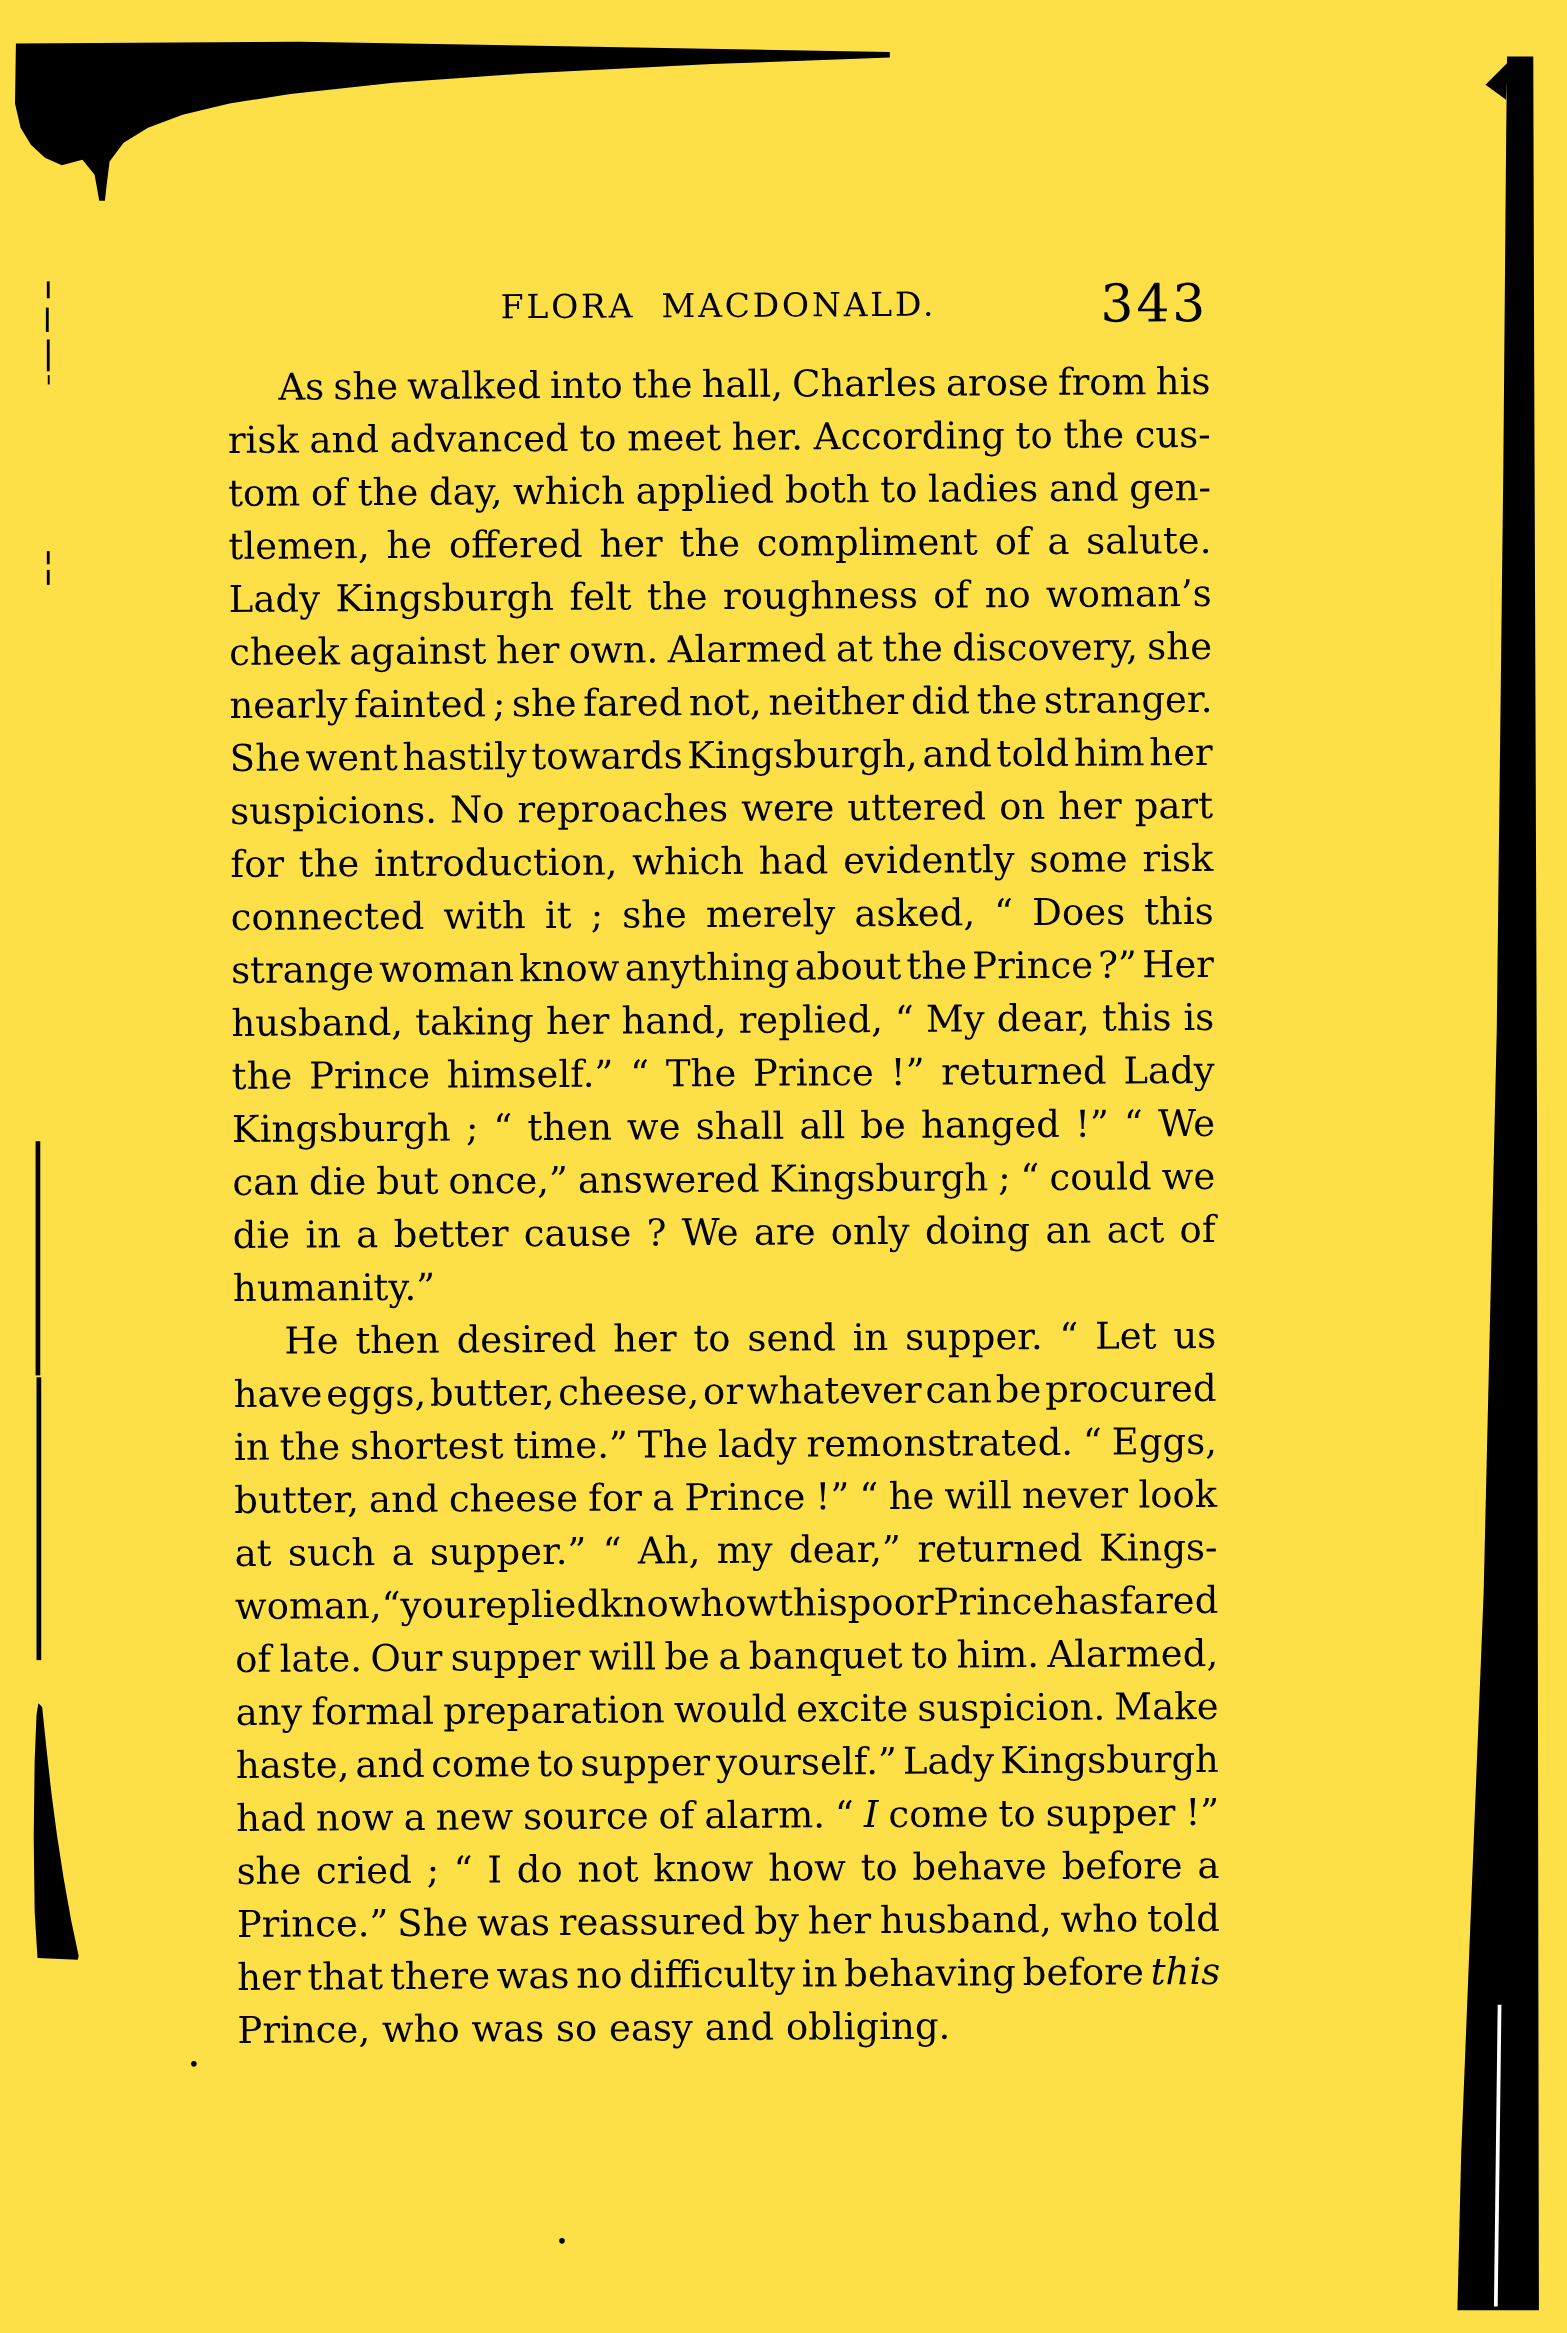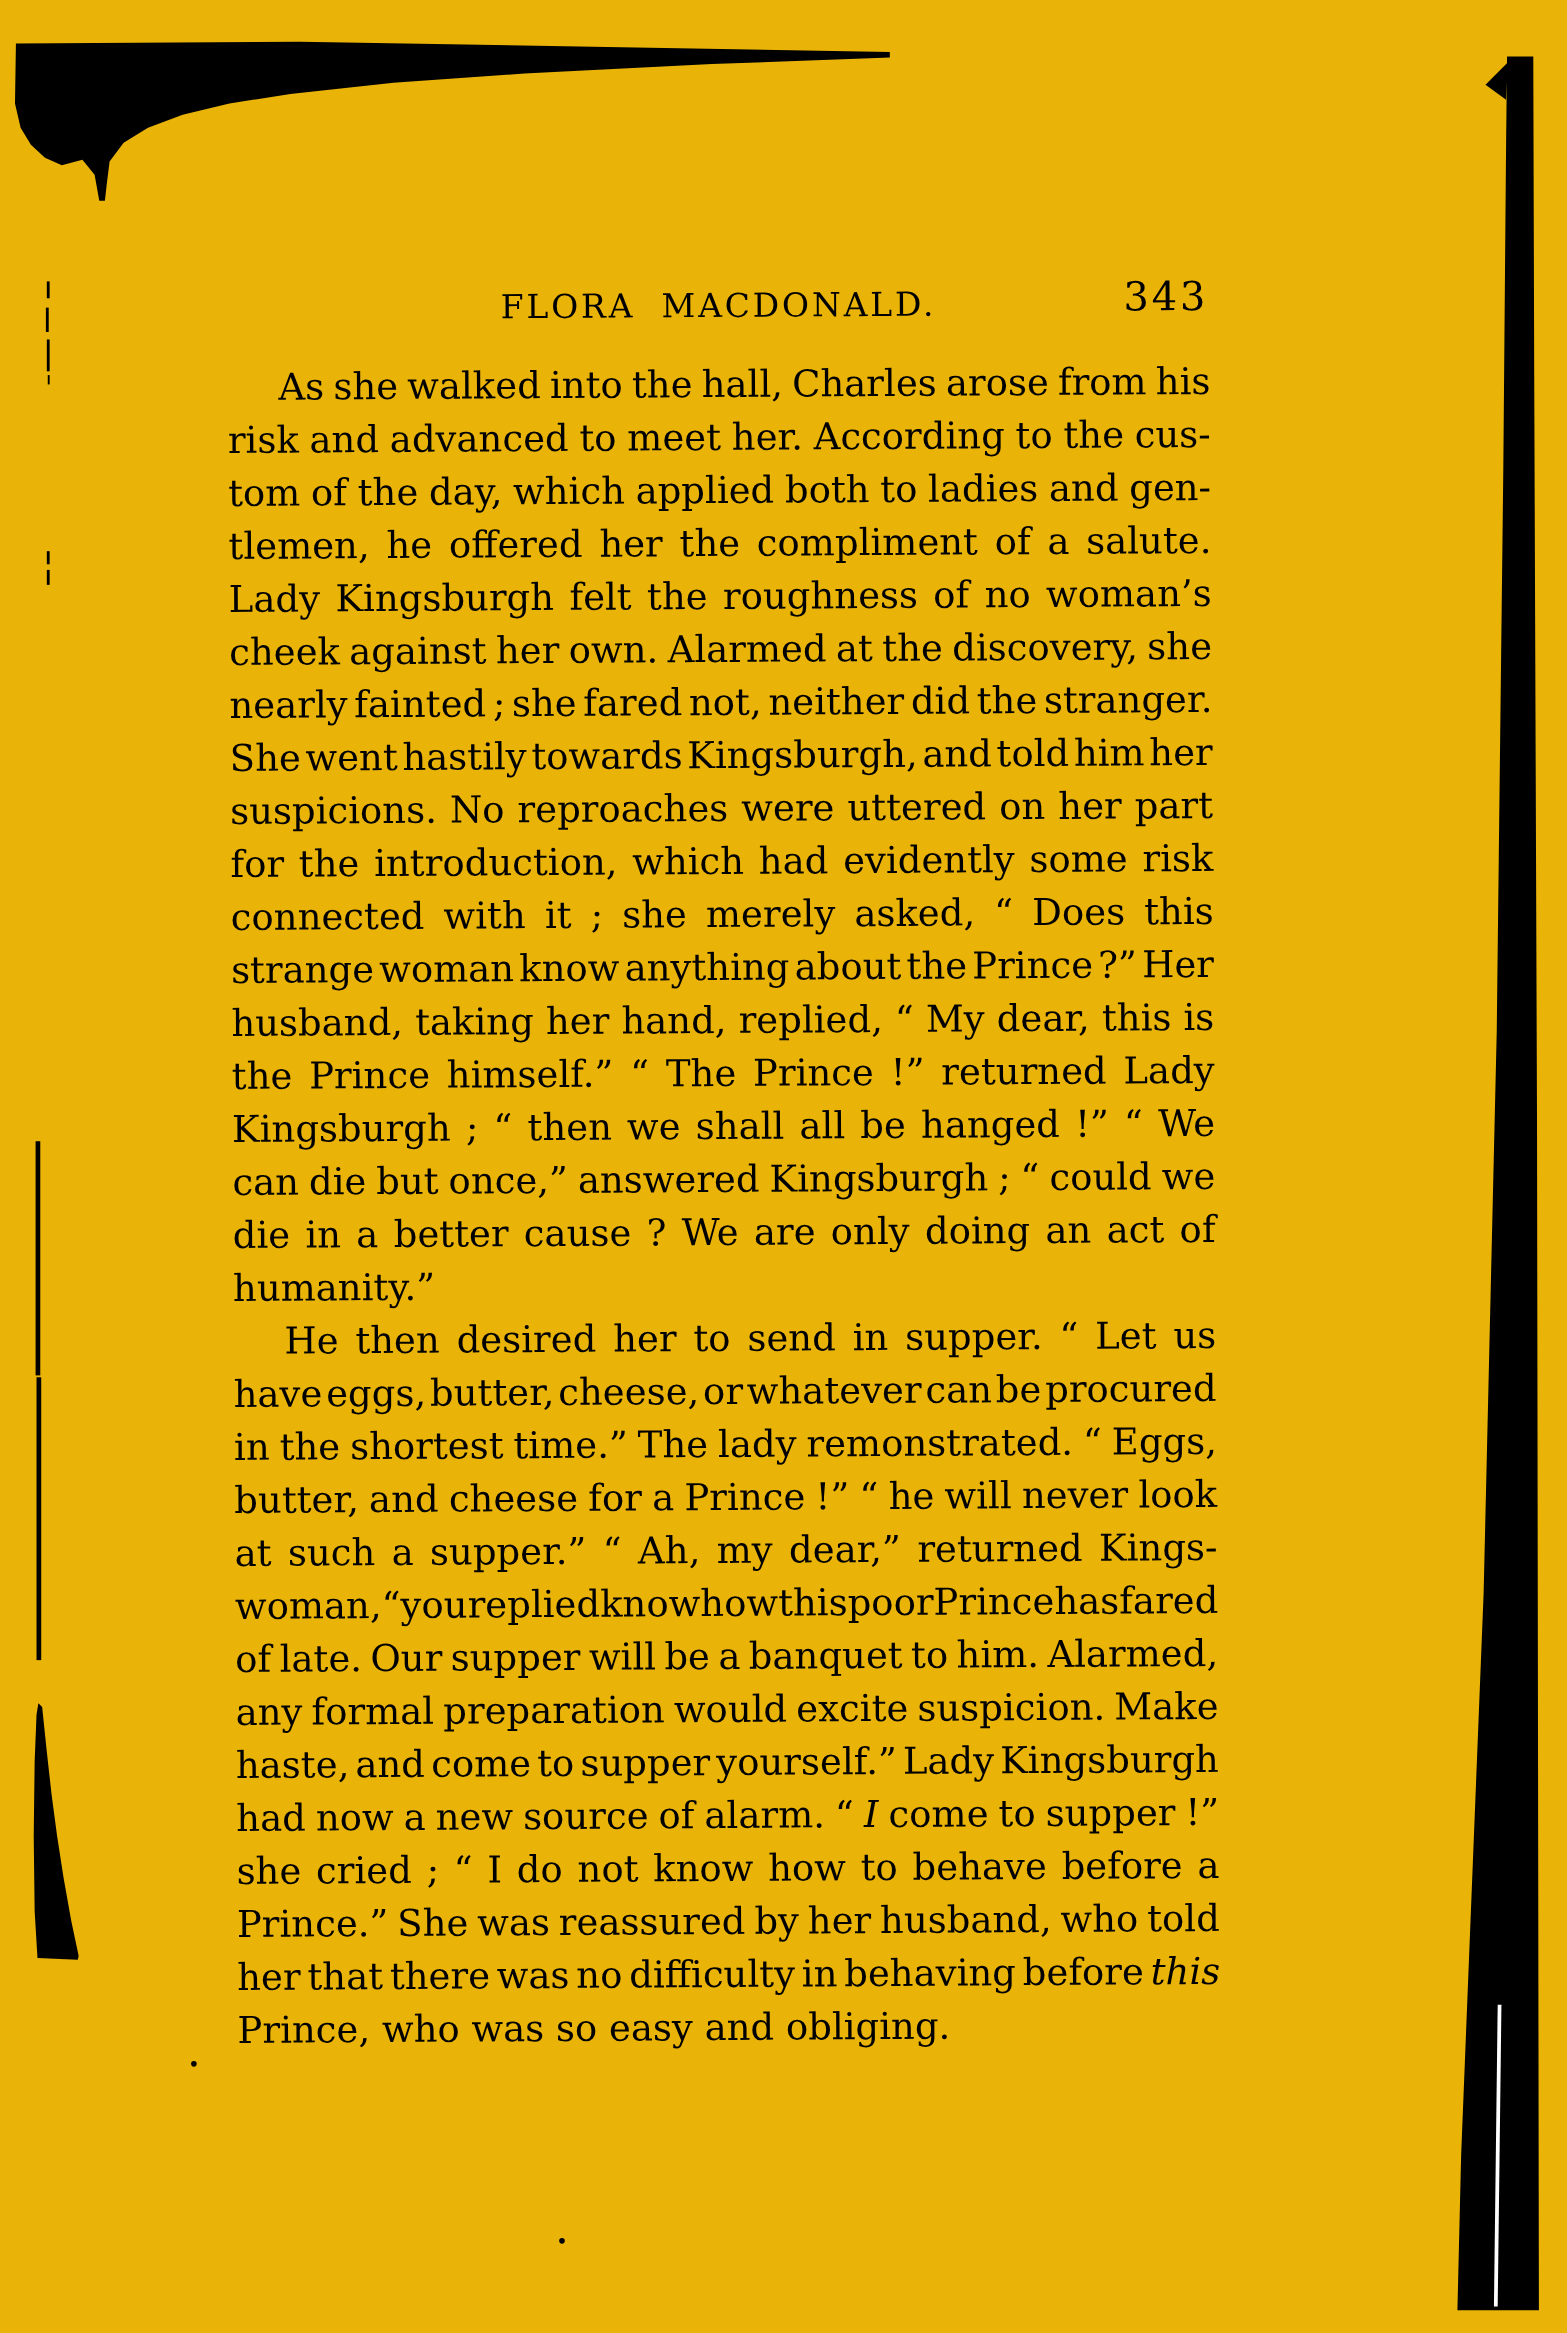--- a/index.html
+++ b/index.html
@@ -1,35 +1,35 @@
 <!DOCTYPE html>
 <html style="font-size:15px"><head>
 <meta charset="utf-8">
 <style>
   html,body{margin:0;padding:0;background:#777;}
   .page{
     position:relative;
     width:1567px;height:2334px;
-    background:#eab308;
+    background:#fde047;
     overflow:hidden;
     font-family:"DejaVu Serif","Liberation Serif",serif;
     color:#000;
   }
   .artifacts{position:absolute;left:0;top:0;width:1567px;height:2334px;pointer-events:none;}
   .page-content{
     position:absolute;left:0;top:0;width:1567px;height:2334px;
     transform:rotate(-0.35deg);
     transform-origin:712px 1124px;
   }
   .header{position:absolute;left:232px;top:282px;width:983px;height:49px;}
   .running-title{
     position:absolute;left:0;right:0;top:3.7px;text-align:center;
     font-size:33px;letter-spacing:2.8px;word-spacing:13px;white-space:nowrap;
   }
-  .page-number{position:absolute;right:1.9px;top:-5.6px;font-size:40px;letter-spacing:2.8px;text-align:center;}
+  .page-number{position:absolute;right:1.9px;top:-5.6px;font-size:52px;letter-spacing:2.8px;text-align:center;}
   .body-text{
     position:absolute;left:232px;top:358px;width:983px;
     font-size:37px;line-height:53px;
   }
   .line{height:53px;display:flex;justify-content:space-between;white-space:nowrap;}
   .line.first{padding-left:51px;}
   .line.lastline{display:block;}
   .line i{font-style:italic;}
 </style>
 </head>

